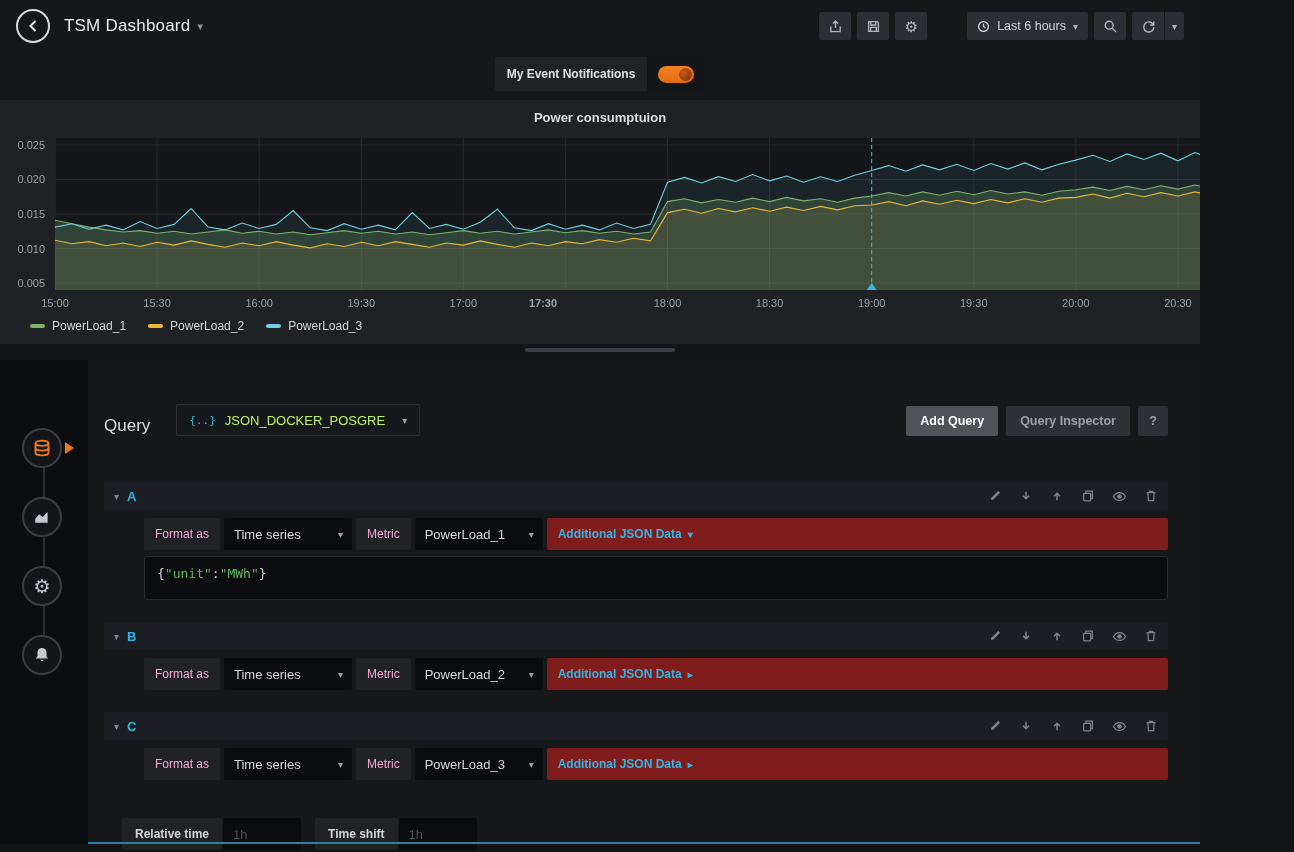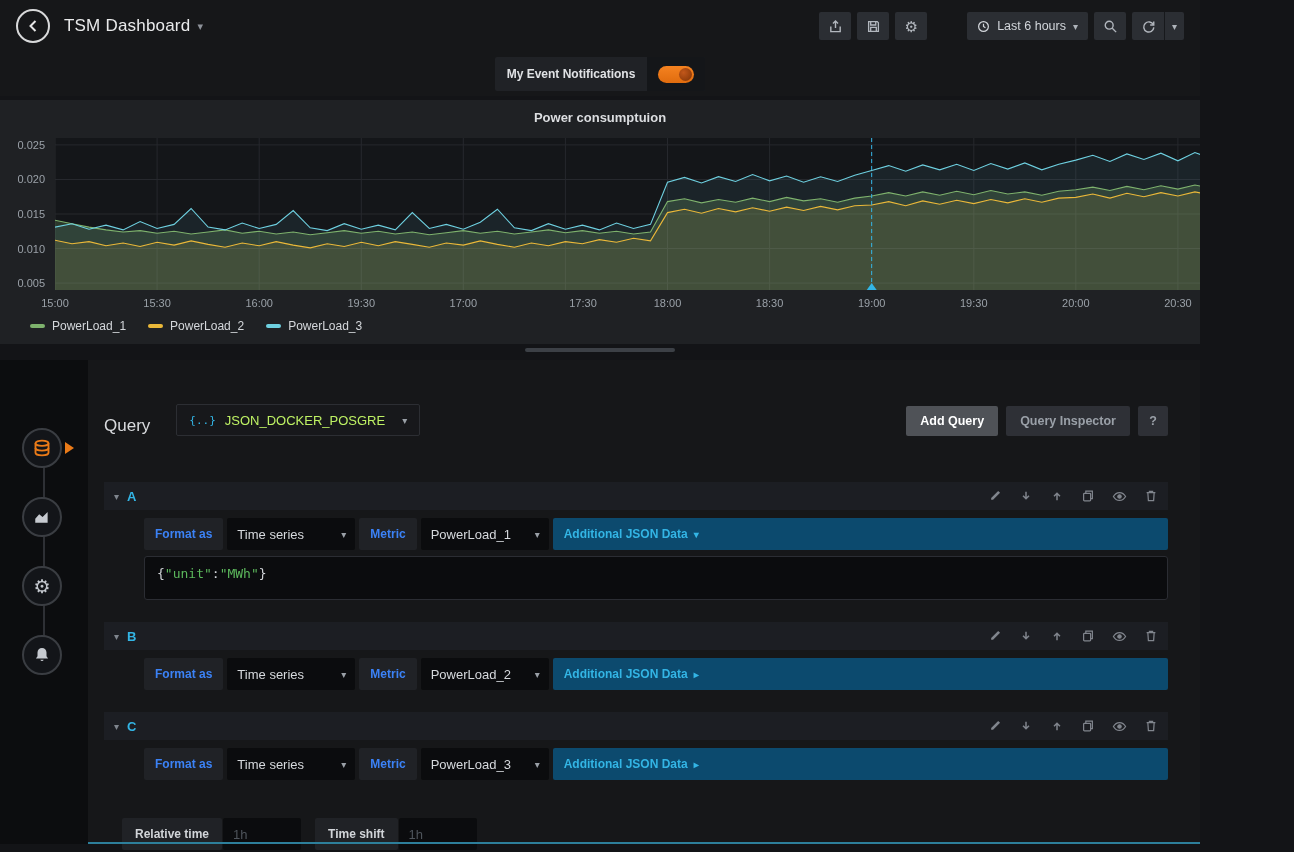--- a/index.html
+++ b/index.html
@@ -74,26 +74,26 @@
   .btn-help{background:#2e3036;color:#9aa0a8;width:30px;padding:0;font-weight:700;}
 
   .query-rows{margin-top:46px;}
   .qrow-header{height:28px;background:#1c1e23;display:flex;align-items:center;padding:0 10px;margin-top:22px;}
   .qrow-header:first-child{margin-top:0;}
   .qrow-caret{color:#7f858d;font-size:10px;margin-right:8px;}
   .qrow-letter{color:#33b5e5;font-size:13px;font-weight:700;cursor:pointer;}
   .qrow-icons{margin-left:auto;display:flex;gap:17px;align-items:center;}
   .qicon{color:#80858d;display:flex;cursor:pointer;}
   .qform{display:flex;height:32px;margin:8px 0 0 40px;}
-  .pill{background:#202226;color:#3b82f6;font-size:12px;font-weight:700;display:flex;align-items:center;
+  .pill{background:#202226;color:#f9a8d4;font-size:12px;font-weight:400;display:flex;align-items:center;
         padding:0 11px;margin-right:4px;border-radius:2px;white-space:nowrap;}
   .select{background:#0b0c0e;color:#d6d9dd;font-size:13px;display:flex;align-items:center;
           padding:0 26px 0 10px;margin-right:4px;border-radius:2px;position:relative;min-width:92px;cursor:pointer;white-space:nowrap;}
   .sel-caret{position:absolute;right:9px;color:#9aa0a7;font-size:10px;}
-  .pill-grow{flex:1;background:#0c4a6e;color:#33b5e5;font-size:12px;font-weight:700;display:flex;
+  .pill-grow{flex:1;background:#7f1d1d;color:#33b5e5;font-size:12px;font-weight:700;display:flex;
              align-items:center;padding:0 11px;border-radius:2px;cursor:pointer;}
   .pill-grow .c{margin-left:6px;font-size:10px;}
   .json-box{margin:6px 0 0 40px;height:44px;background:#0b0c0e;border:1px solid #2b2d33;border-radius:3px;
             padding:9px 12px;font-family:"DejaVu Sans Mono",monospace;font-size:13px;box-sizing:border-box;cursor:text;}
   .tok-b{color:#d3d6da;} .tok-s{color:#5cb85c;}
 
   .options-row{display:flex;height:32px;margin:38px 0 0 18px;}
   .opt-label{background:#202226;color:#d2d5d9;font-size:12px;font-weight:700;display:flex;align-items:center;
              padding:0 13px;border-radius:2px;margin-right:1px;white-space:nowrap;}
   .opt-input{width:78px;height:32px;background:#0b0c0e;border:none;border-radius:2px;color:#d6d9dd;
@@ -212,21 +212,21 @@
             <polyline points="0.0,89.1 17.0,85.7 34.0,91.2 51.0,87.1 68.1,91.9 85.1,83.6 102.1,90.5 119.1,86.4 136.1,70.5 153.1,89.1 170.1,91.9 187.2,85.0 204.2,90.5 221.2,86.4 238.2,72.5 255.2,89.8 272.2,92.6 289.2,85.7 306.3,91.2 323.3,87.1 340.3,91.9 357.3,74.6 374.3,90.5 391.3,86.4 408.3,91.2 425.3,84.3 442.4,71.2 459.4,89.8 476.4,92.6 493.4,85.7 510.4,91.2 527.4,87.1 544.4,91.9 561.5,85.0 578.5,90.5 595.5,86.4 612.5,44.2 629.5,39.4 646.5,44.9 663.5,38.7 680.6,43.5 697.6,36.6 714.6,42.8 731.6,38.0 748.6,44.2 765.6,38.7 782.6,43.5 799.7,37.3 816.7,32.5 833.7,27.6 850.7,33.2 867.7,26.9 884.7,31.8 901.7,26.3 918.8,32.5 935.8,25.6 952.8,31.1 969.8,24.9 986.8,31.8 1003.8,26.3 1020.8,22.1 1037.8,17.3 1054.9,23.5 1071.9,15.9 1088.9,21.4 1105.9,15.2 1122.9,22.8 1139.9,14.5 1156.9,20.7 1174.0,13.1 1191.0,20.0 1208.0,12.4 1225.0,18.7" fill="none" stroke="#6ed0e0" stroke-width="1.1"></polyline>
             <line x1="816.6666666666666" y1="0" x2="816.6666666666666" y2="152" stroke="#33b5e5" stroke-width="1" stroke-dasharray="4,3"></line>
             <polygon points="811.7,152 821.7,152 816.7,145" fill="#33b5e5"></polygon>
           </svg>
         <div class="x-axis" id="x-axis">
             <span class="xtick" style="left: 0px;">15:00</span>
             <span class="xtick" style="left: 102.083px;">15:30</span>
             <span class="xtick" style="left: 204.167px;">16:00</span>
             <span class="xtick" style="left: 306.25px;">19:30</span>
             <span class="xtick" style="left: 408.333px;">17:00</span>
-            <span class="xtick" style="left: 528px;">17:30</span>
+            <span class="xtick" style="left: 488px; font-weight: bold;">17:30</span>
             <span class="xtick" style="left: 612.5px;">18:00</span>
             <span class="xtick" style="left: 714.583px;">18:30</span>
             <span class="xtick" style="left: 816.667px;">19:00</span>
             <span class="xtick" style="left: 918.75px;">19:30</span>
             <span class="xtick" style="left: 1020.83px;">20:00</span>
             <span class="xtick" style="left: 1122.92px;">20:30</span>
           </div>
       </div>
     </div>
     <div class="legend" id="legend">

